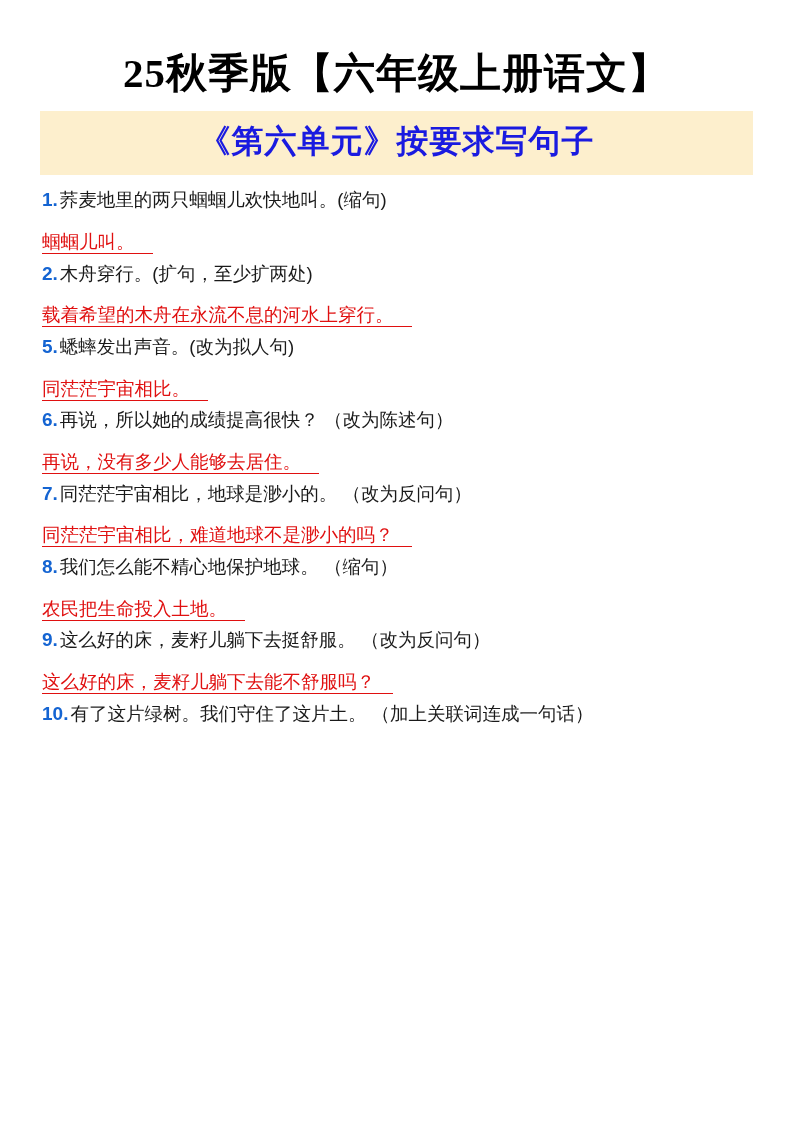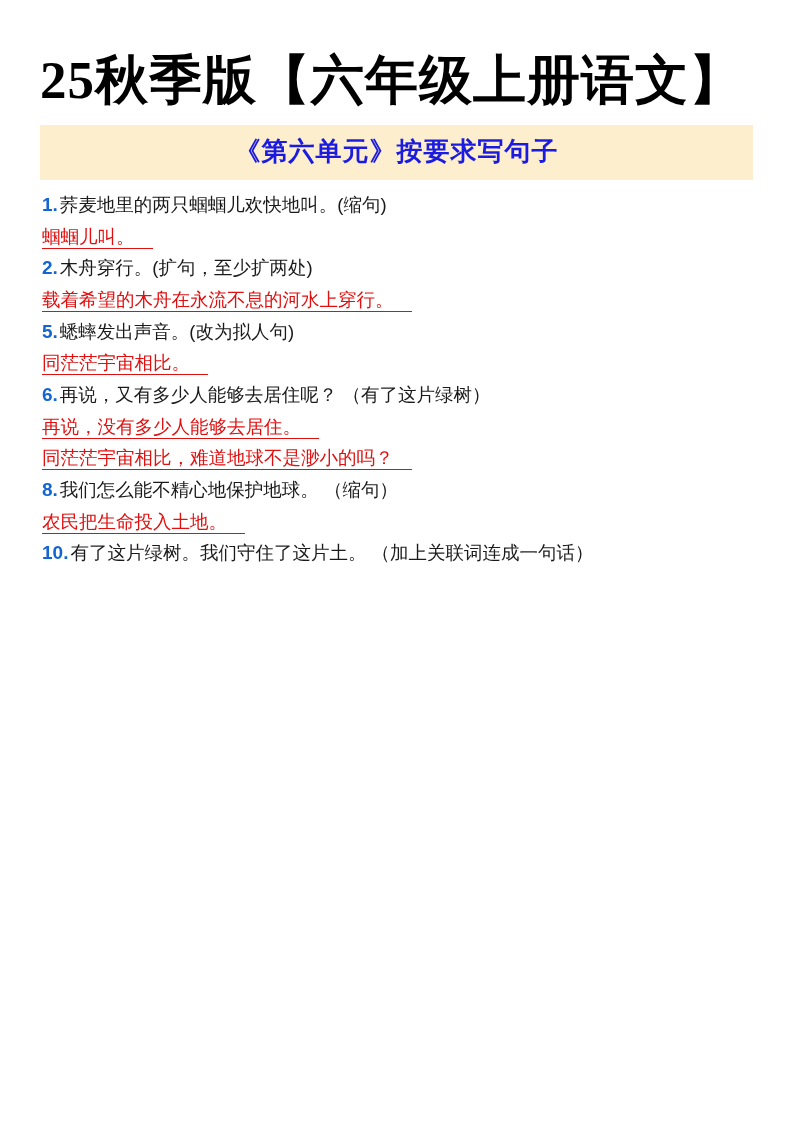--- a/index.html
+++ b/index.html
@@ -16,36 +16,37 @@
   .page {
     position: relative;
     width: 793px;
     height: 1122px;
     box-sizing: border-box;
     padding: 44px 40px 0 40px;
   }
   .doc-title {
     font-family: "Liberation Serif", serif;
     font-weight: bold;
-    font-size: 53px;
+    font-size: 41px;
     letter-spacing: 1px;
     color: #000000;
+    text-align: center;
     line-height: 1.15;
     white-space: nowrap;
     margin: 6px 0 14px 0;
   }
   .subtitle-band {
     background: #fdefcd;
     padding: 9px 0 11px 0;
     text-align: center;
   }
   .subtitle-text {
     font-family: Liberation Mono, monospace;
     font-weight: bold;
-    font-size: 26px;
+    font-size: 32px;
     color: #1a1ae0;
     letter-spacing: 1px;
   }
   .items {
     margin-top: 10px;
   }
   .qa {
     margin-bottom: 1px;
   }
   .q-line {
@@ -59,21 +60,21 @@
     color: #1464d2;
     font-weight: bold;
     font-size: 19px;
     margin-right: 2px;
   }
   .a-line {
     color: #e01010;
     font-size: 18.5px;
     line-height: 1.6;
     padding-left: 2px;
-    margin-top: 1px;
+    margin-top: 11px;
     margin-bottom: 2px;
   }
   .a-line span.ul {
     border-bottom: 1.4px solid #e01010;
     padding-bottom: 1px;
     padding-right: 18px;
   }
 </style>
 </head>
 <body>
@@ -108,36 +109,45 @@
 
     <div class="qa">
       <div class="q-line">
         <span class="q-num">5.</span><span>蟋蟀发出声音。(改为拟人句)</span>
       </div>
       <div class="a-line"><span class="ul">同茫茫宇宙相比。</span></div>
     </div>
 
     <div class="qa">
       <div class="q-line">
-        <span class="q-num">6.</span><span>再说，又有多少人能够去居住呢？ （有了这片绿树）</span>
+        <span class="q-num">6.</span><span>再说，所以她的成绩提高很快？ （改为陈述句）</span>
       </div>
       <div class="a-line"><span class="ul">再说，没有多少人能够去居住。</span></div>
     </div>
 
     <div class="qa">
+      <div class="q-line">
+        <span class="q-num">7.</span><span>同茫茫宇宙相比，地球是渺小的。 （改为反问句）</span>
+      </div>
       <div class="a-line"><span class="ul">同茫茫宇宙相比，难道地球不是渺小的吗？</span></div>
     </div>
 
     <div class="qa">
       <div class="q-line">
         <span class="q-num">8.</span><span>我们怎么能不精心地保护地球。 （缩句）</span>
       </div>
       <div class="a-line"><span class="ul">农民把生命投入土地。</span></div>
     </div>
 
+    <div class="qa">
+      <div class="q-line">
+        <span class="q-num">9.</span><span>这么好的床，麦籽儿躺下去挺舒服。 （改为反问句）</span>
+      </div>
+      <div class="a-line"><span class="ul">这么好的床，麦籽儿躺下去能不舒服吗？</span></div>
+    </div>
 
     <div class="qa">
       <div class="q-line">
         <span class="q-num">10.</span><span>有了这片绿树。我们守住了这片土。 （加上关联词连成一句话）</span>
       </div>
     </div>
 
   </div>
 </div>
 

